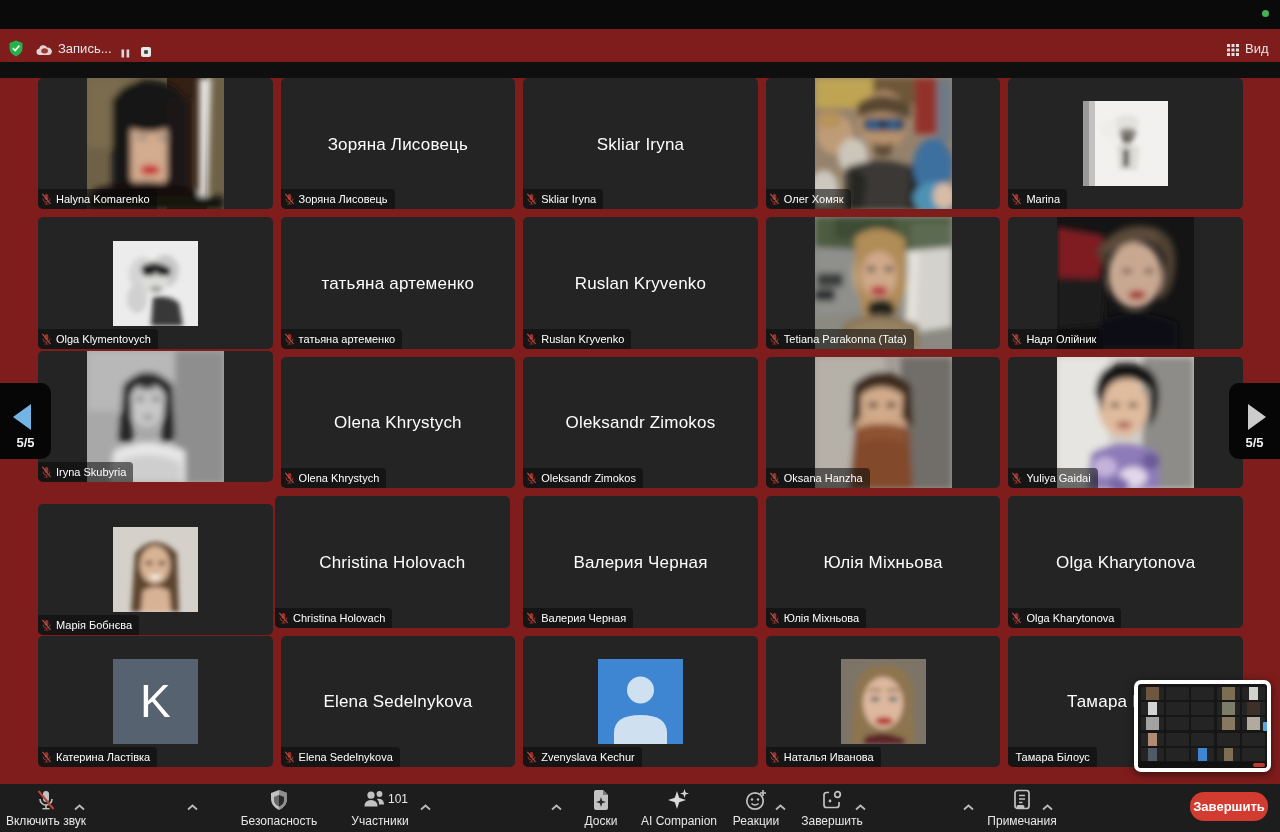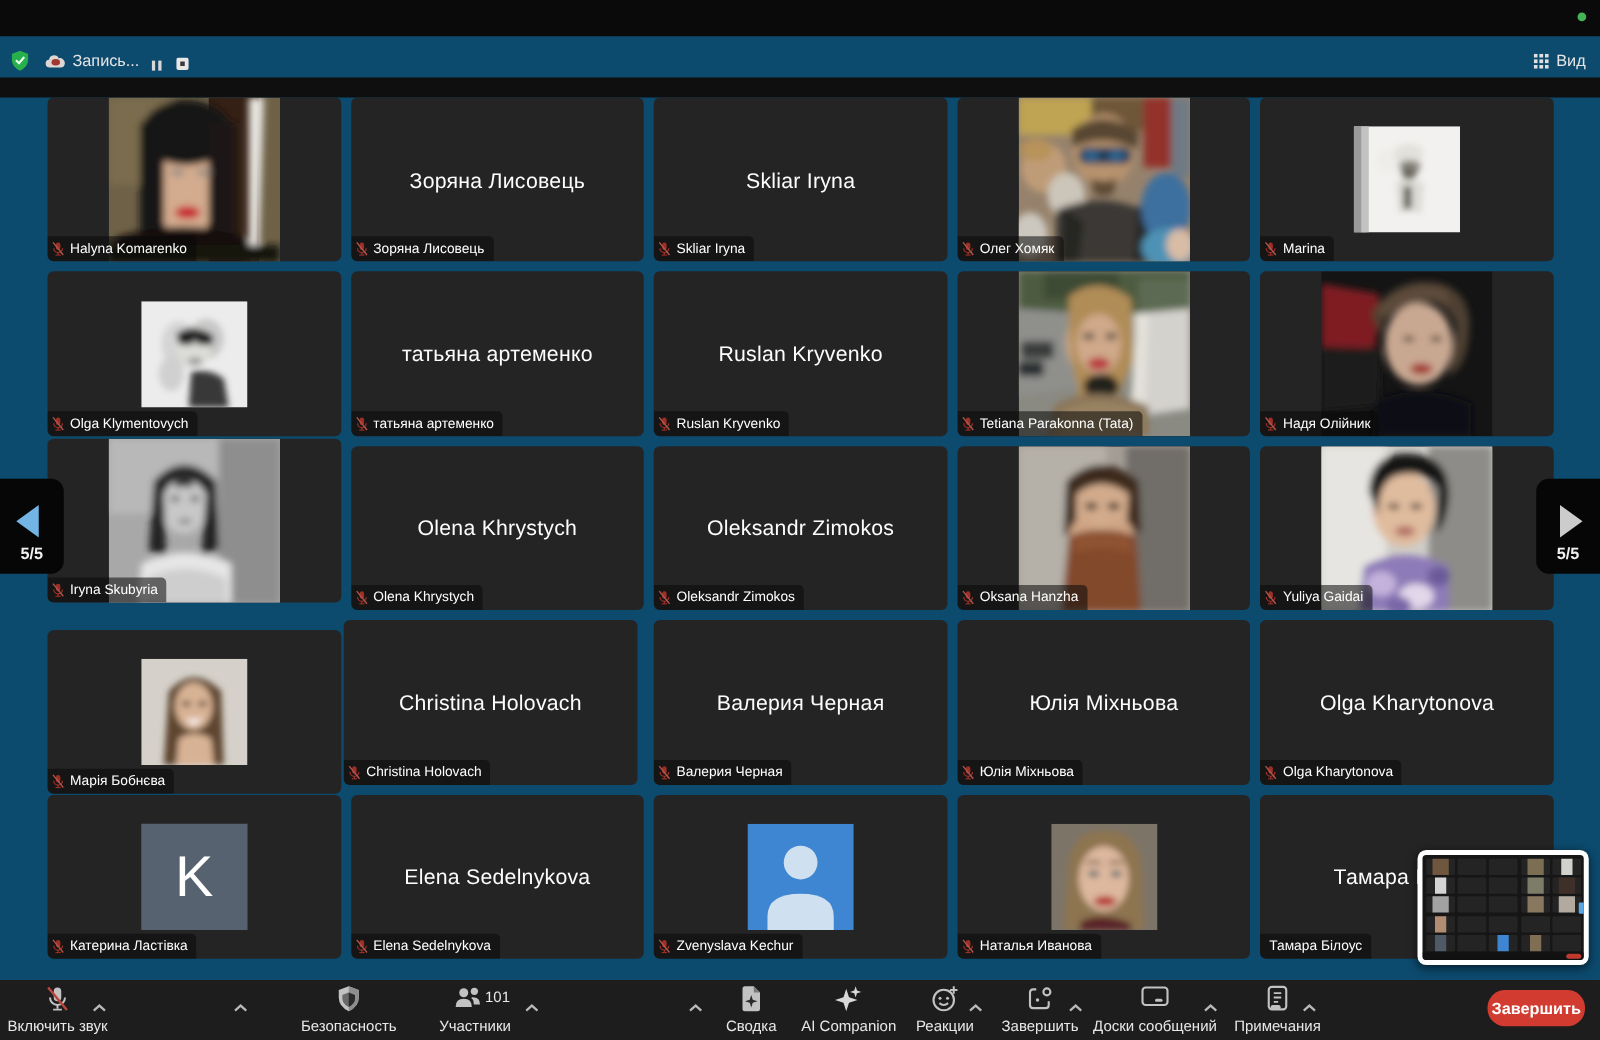--- a/index.html
+++ b/index.html
@@ -1,32 +1,32 @@
 <!DOCTYPE html>
 <html><head>
 <meta charset="utf-8">
 <style>
 * { margin:0; padding:0; box-sizing:border-box; }
 html,body { width:1280px; height:832px; overflow:hidden; background:#141414; font-family:"Liberation Sans", sans-serif; }
-#stage { position:absolute; left:0; top:0; width:1280px; height:832px; background:#0c4a6e; }
+#stage { position:absolute; left:0; top:0; width:1280px; height:832px; background:#7f1d1d; }
 #topstrip { position:absolute; left:0; top:0; width:1280px; height:29px; background:#0a0a0a; }
 .tile { position:absolute; width:234.6px; height:131.4px; background:#242424; border-radius:5px; overflow:hidden; }
 .cname { position:absolute; left:0; right:0; top:50%; transform:translateY(-50%); margin-top:1px; text-align:center; color:#fdfdfd; font-size:17px; letter-spacing:0.2px; }
 .lbl { position:absolute; left:0; bottom:0; height:20px; background:rgba(10,10,10,0.55); border-radius:0 4px 0 0; display:flex; align-items:center; padding:0 7px 0 3px; color:#fff; font-size:11px; white-space:nowrap; }
 .lbl svg { margin-right:4px; flex:0 0 auto; }
 .lbl.nomic { padding-left:7px; }
 .vid { position:absolute; top:0; bottom:0; left:48.8px; width:137px; }
 .ava { position:absolute; left:74.8px; top:23.2px; width:85px; height:85px; }
 .navbox { position:absolute; width:51px; height:76px; top:383px; background:#060606; color:#fff; }
 #navL { left:0; border-radius:0 10px 10px 0; }
 #navR { right:0; border-radius:10px 0 0 10px; }
 .navnum { position:absolute; width:100%; text-align:center; top:52px; font-size:13px; font-weight:600; color:#f0f0f0; }
 #toolbar { position:absolute; left:0; top:784px; width:1280px; height:48px; background:#1d1d1d; }
 .titem { position:absolute; top:788px; text-align:center; color:#e8e8e8; font-size:12px; }
-.ticon { height:24px; display:flex; align-items:flex-start; justify-content:center; margin-bottom:2px; }
+.ticon { height:24px; display:flex; align-items:center; justify-content:center; margin-bottom:2px; }
 .tlabel { white-space:nowrap; }
 .caret { position:absolute; top:797px; }
 #endbtn { position:absolute; left:1190px; top:792px; width:78px; height:29px; background:#d23b30; border-radius:14px; color:#fff; font-size:13px; font-weight:bold; text-align:center; line-height:29px; }
 #preview { position:absolute; left:1134px; top:680px; width:137px; height:92px; background:#fff; border-radius:7px; box-shadow:0 2px 8px rgba(0,0,0,0.6); z-index:5; }
 #pvinner { position:absolute; left:4px; top:4px; width:129px; height:84px; background:#161616; border-radius:3px; overflow:hidden; }
 .pvt { position:absolute; width:23px; height:13px; background:#262626; border-radius:1px; }
 </style>
 </head>
 <body>
 <div id="stage">
@@ -764,21 +764,21 @@
       <div class="tlabel">Участники</div>
     </div>
     <div class="titem" style="left:570.0px;width:62px;color:#e8e8e8">
       <div class="ticon">
         <svg width="18" height="22" viewBox="0 0 18 22">
           <path d="M3 1 L11 1 L16 6 L16 19 Q16 21 14 21 L4 21 Q2 21 2 19 L2 3 Q2 1 4 1 Z" fill="#c2c2c2"></path>
           <path d="M11 1 L16 6 L11 6 Z" fill="#7a7a7a"></path>
           <path d="M9 8 L10.2 11.8 L14 13 L10.2 14.2 L9 18 L7.8 14.2 L4 13 L7.8 11.8 Z" fill="#2a2a2a"></path>
         </svg>
       </div>
-      <div class="tlabel">Сводка</div>
+      <div class="tlabel">Доски</div>
     </div>
     <div class="titem" style="left:627.0px;width:104px;color:#e8e8e8">
       <div class="ticon">
         <svg width="24" height="24" viewBox="0 0 24 24">
           <path d="M10 3 L12.2 9.8 L19 12 L12.2 14.2 L10 21 L7.8 14.2 L1 12 L7.8 9.8 Z" fill="#d8d8d8"></path>
           <path d="M17.5 1 L18.6 4.4 L22 5.5 L18.6 6.6 L17.5 10 L16.4 6.6 L13 5.5 L16.4 4.4 Z" fill="#d8d8d8"></path>
         </svg>
       </div>
       <div class="tlabel">AI Companion</div>
     </div>
@@ -799,29 +799,20 @@
         <svg width="22" height="22" viewBox="0 0 22 22">
           <g fill="none" stroke="#c2c2c2" stroke-width="1.7">
             <path d="M8 3.5 L5.5 3.5 Q3 3.5 3 6 L3 16 Q3 18.5 5.5 18.5 L15.5 18.5 Q18 18.5 18 16 L18 13"></path>
             <circle cx="16.5" cy="5.5" r="2.8"></circle>
             <circle cx="9" cy="12" r="1.4" fill="#c2c2c2" stroke="none"></circle>
           </g>
         </svg>
       </div>
       <div class="tlabel">Завершить</div>
     </div>
-    <div class="titem" style="left:861.5px;width:125px;color:#e8e8e8">
-      <div class="ticon">
-        <svg width="24" height="20" viewBox="0 0 24 20">
-          <rect x="2" y="2" width="20" height="14" rx="2.5" fill="none" stroke="#c2c2c2" stroke-width="1.7"></rect>
-          <rect x="12" y="11" width="6" height="2.4" rx="1.2" fill="#c2c2c2"></rect>
-        </svg>
-      </div>
-      <div class="tlabel">Доски сообщений</div>
-    </div>
     <div class="titem" style="left:977.0px;width:90px;color:#e8e8e8">
       <div class="ticon">
         <svg width="20" height="22" viewBox="0 0 20 22">
           <rect x="3" y="1.5" width="14" height="18" rx="2.5" fill="none" stroke="#c2c2c2" stroke-width="1.7"></rect>
           <path d="M7 6.5 L13 6.5 M7 10 L13 10 M7 13.5 L10.5 13.5" stroke="#c2c2c2" stroke-width="1.5"></path>
           <rect x="4.5" y="16" width="8" height="3.4" rx="1.7" fill="#c2c2c2"></rect>
         </svg>
       </div>
       <div class="tlabel">Примечания</div>
     </div>

